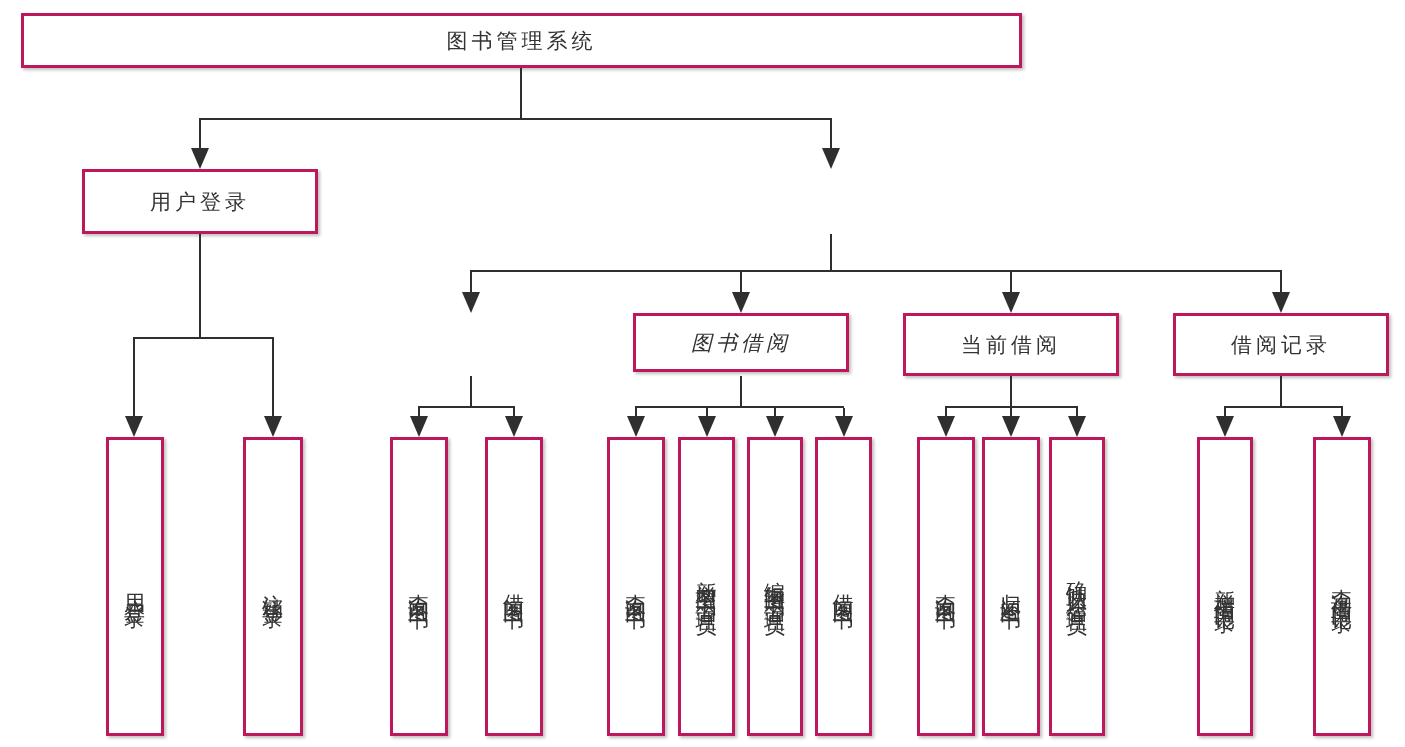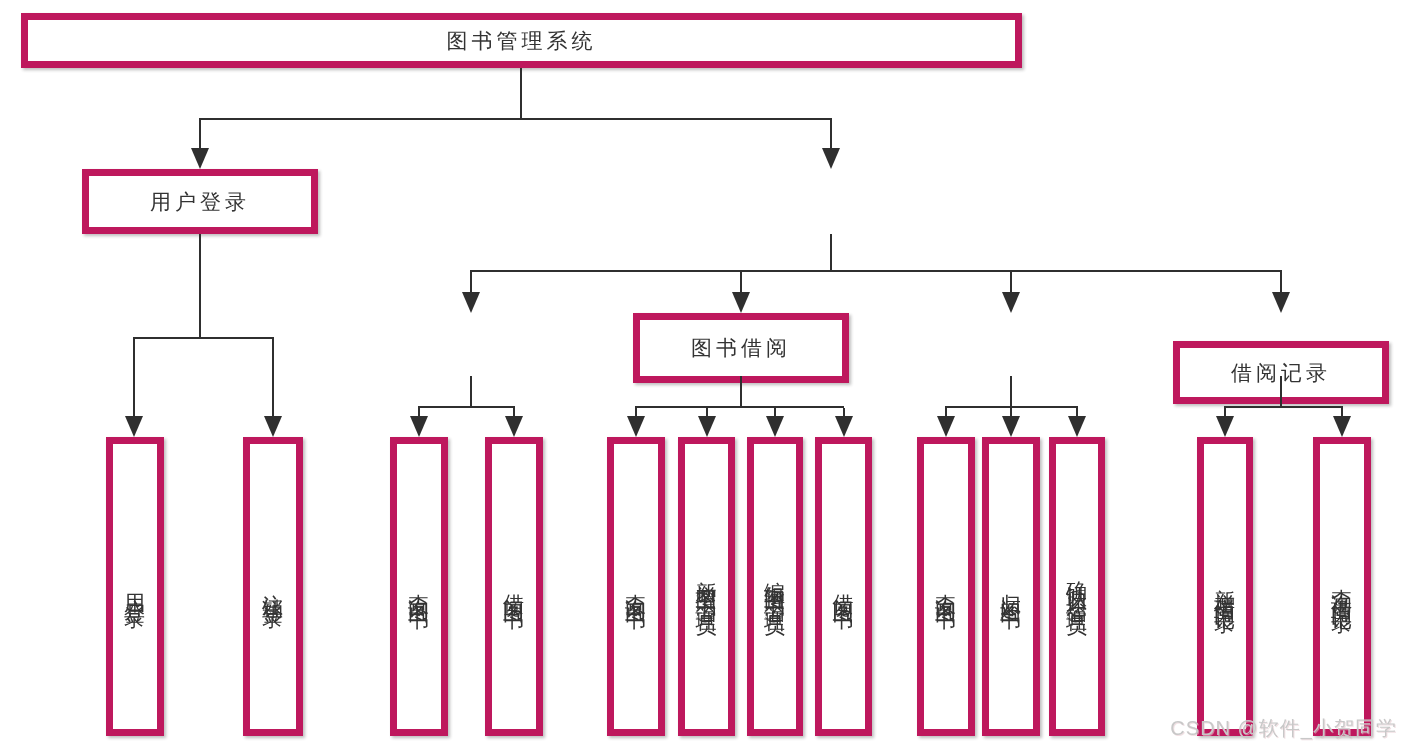--- a/index.html
+++ b/index.html
@@ -10,21 +10,21 @@
     background: #ffffff;
     overflow: hidden;
     font-family: "Liberation Sans", "DejaVu Sans", sans-serif;
     color: #333333;
   }
   
   .box {
     position: absolute;
     box-sizing: border-box;
     background: #ffffff;
-    border: 7px solid #be185d;
+    border: 3px solid #be185d;
     box-shadow: 2px 2px 3px rgba(40,40,40,0.30);
     display: flex;
     align-items: center;
     justify-content: center;
     text-align: center;
   }
   .hbox { font-size: 21px; letter-spacing: 4px; white-space: nowrap; }
   .vbox span {
     writing-mode: vertical-lr;
     text-orientation: mixed;
@@ -84,24 +84,27 @@
   <div class="hl" style="left:470px; top:270px; width:812px;"></div>
   <div class="vl" style="left:470px; top:272px; height:21px;"></div>
   <div class="ah" style="left:462px; top:292px;"></div>
   <div class="vl" style="left:740px; top:272px; height:21px;"></div>
   <div class="ah" style="left:732px; top:292px;"></div>
   <div class="vl" style="left:1010px; top:272px; height:21px;"></div>
   <div class="ah" style="left:1002px; top:292px;"></div>
   <div class="vl" style="left:1280px; top:272px; height:21px;"></div>
   <div class="ah" style="left:1272px; top:292px;"></div>
 
-  <div class="box hbox" style="left:633px; top:313px; width:216px; height:70px;">
+  <div class="box hbox" style="left:633px; top:313px; width:216px; height:59px;font-style:italic;">
     <span>图书借阅</span>
   </div>
-  <div class="box hbox" style="left:1173px; top:313px; width:216px; height:63px;margin-top:28px;">
+  <div class="box hbox" style="left:903px; top:313px; width:216px; height:63px;">
+    <span>当前借阅</span>
+  </div>
+  <div class="box hbox" style="left:1173px; top:313px; width:216px; height:63px;">
     <span>借阅记录</span>
   </div>
 
   <div class="vl" style="left:470px; top:376px; height:31px;"></div>
   <div class="hl" style="left:418px; top:406px; width:97px;"></div>
   <div class="vl" style="left:418px; top:408px; height:9px;"></div>
   <div class="ah" style="left:410px; top:416px;"></div>
   <div class="vl" style="left:513px; top:408px; height:9px;"></div>
   <div class="ah" style="left:505px; top:416px;"></div>
 
@@ -169,15 +172,14 @@
     <span>确认归还（管理员）</span>
   </div>
 
   <div class="box vbox" style="left:1197px; top:437px; width:56px; height:299px;">
     <span>新增借阅记录</span>
   </div>
   <div class="box vbox" style="left:1313px; top:437px; width:58px; height:299px;">
     <span>查询借阅记录</span>
   </div>
 
-  <div class="watermark">CSDN @软件_小贺同学</div>
 
 </div>
 
 </body></html>

